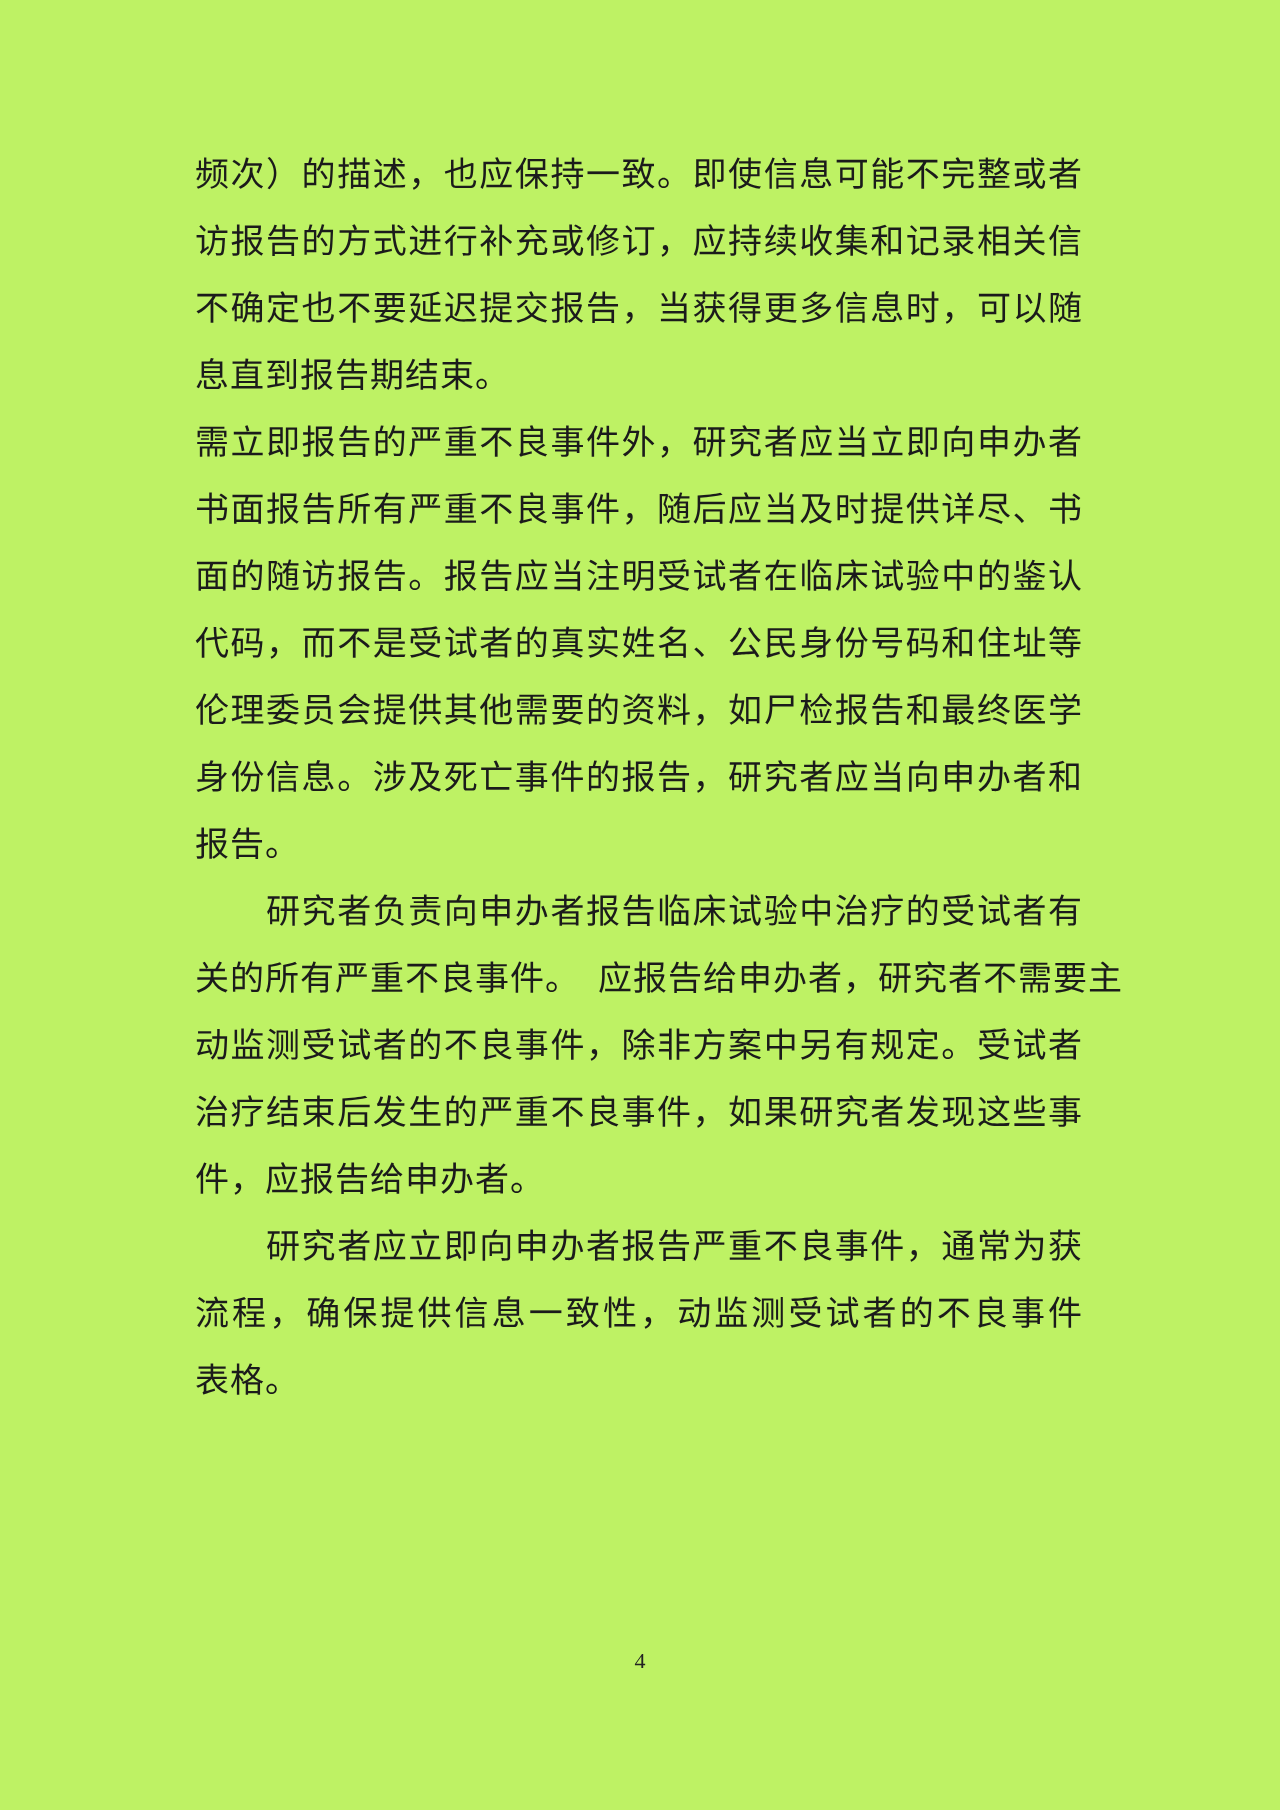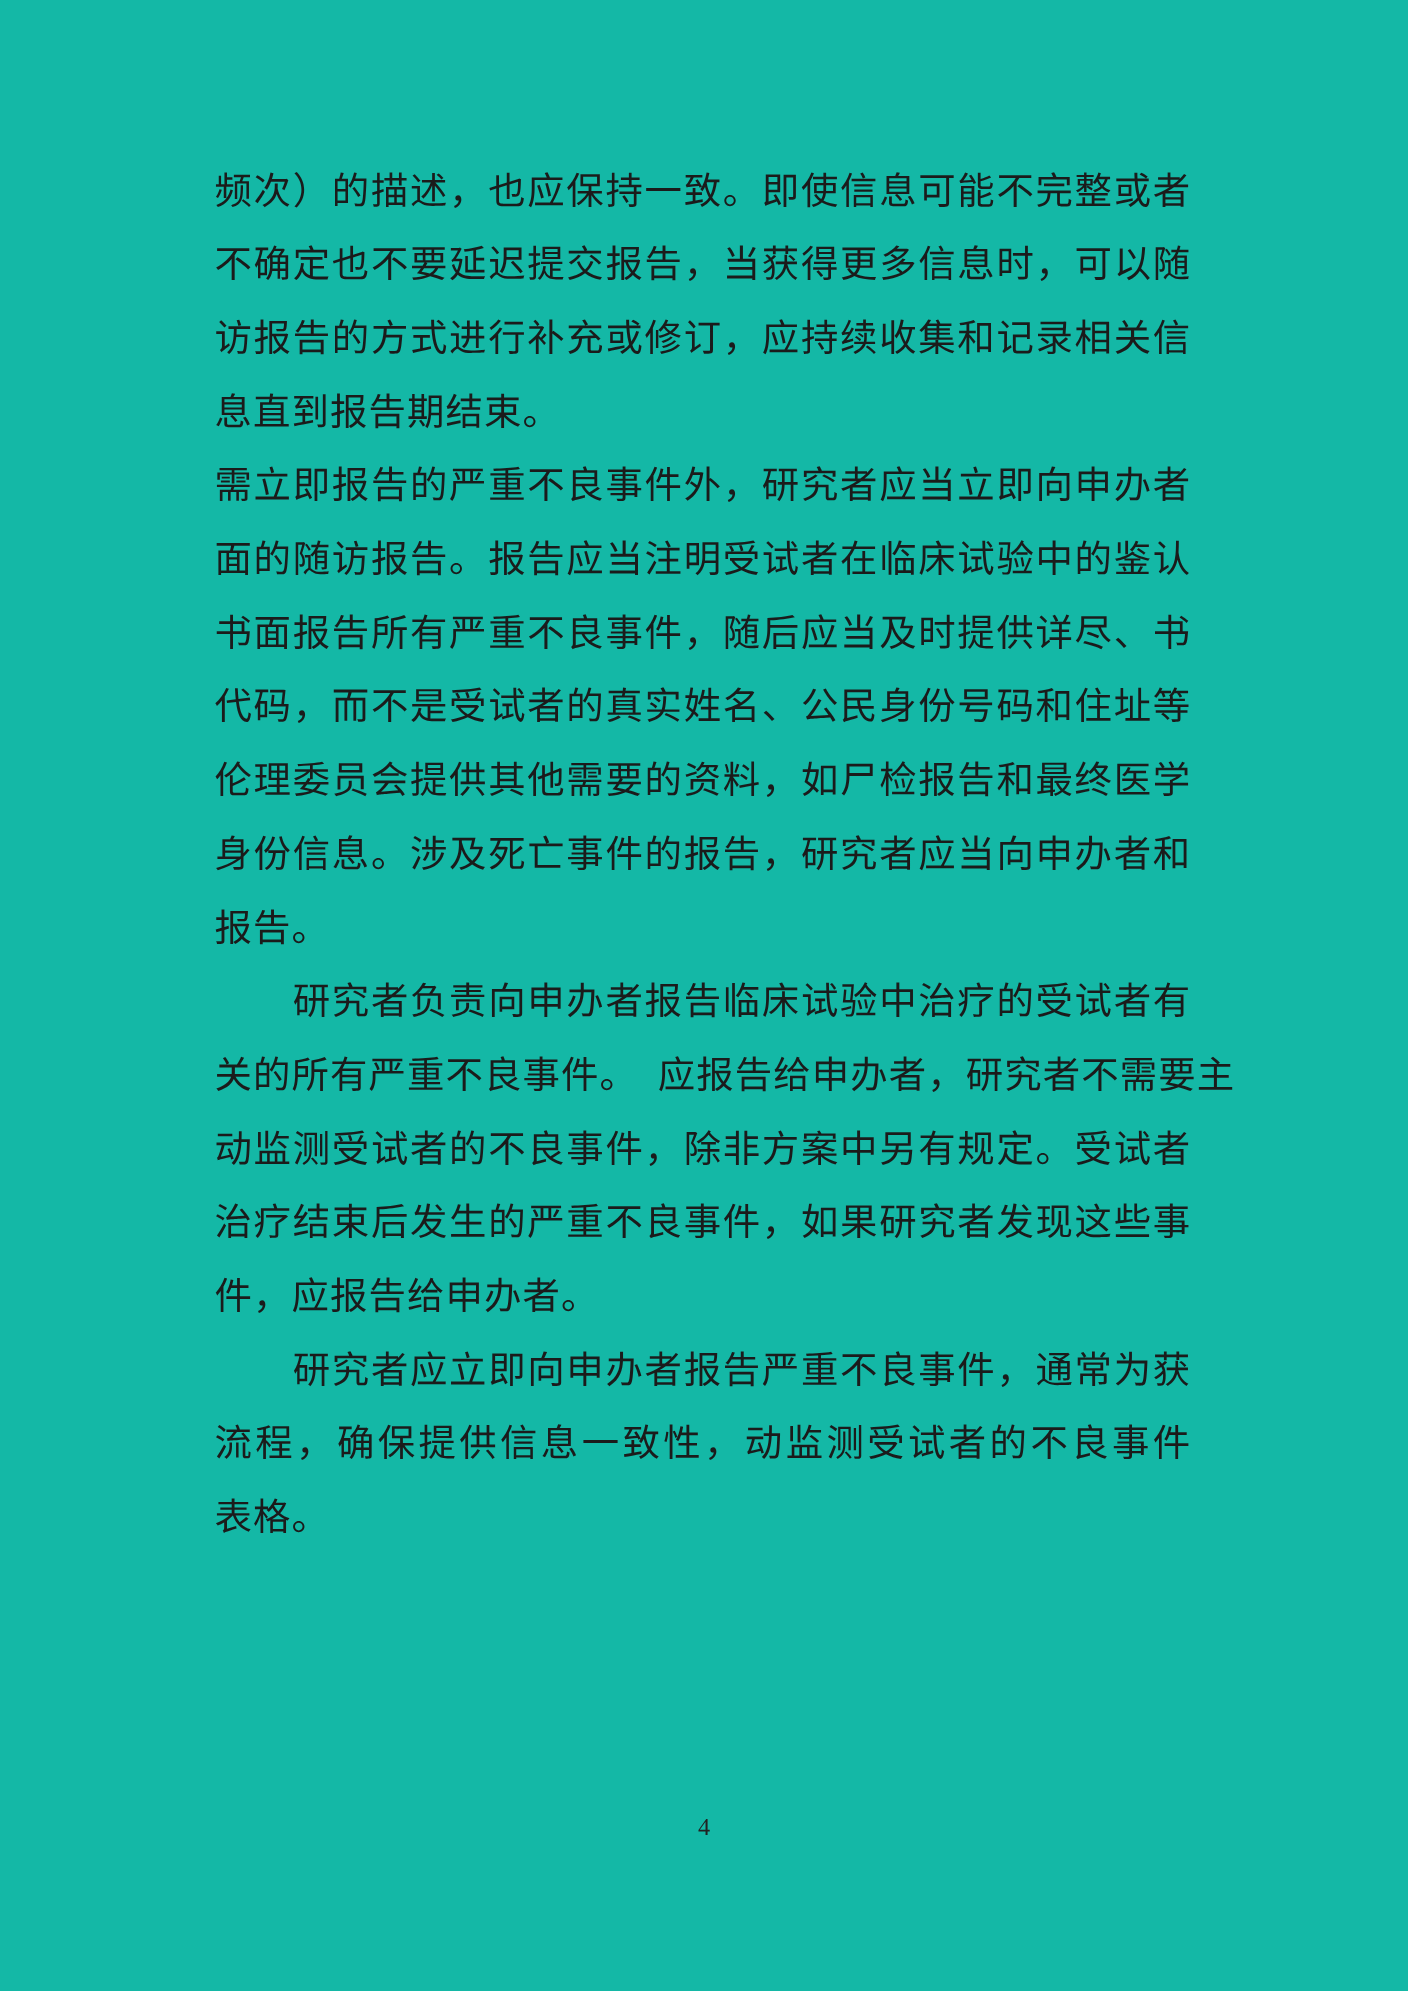--- a/index.html
+++ b/index.html
@@ -11,21 +11,21 @@
     height: 1810px;
     background: #ffffff;
     position: relative;
     font-family: "Liberation Serif", "DejaVu Serif", serif;
     color: #1b1b1b;
     overflow: hidden;
   }
   .page {
     position: absolute;
     inset: 0;
-    background: #14b8a6;
+    background: #bef264;
   }
   .text-block {
     position: absolute;
     left: 195px;
     top: 141px;
     width: 888px;
   }
   .text-line {
     height: 67px;
     line-height: 67px;
@@ -50,26 +50,26 @@
     line-height: 30px;
     color: #222222;
   }
 </style>
 </head>
 <body>
 
 <div class="page">
   <div class="text-block">
       <div class="text-line">频次）的描述，也应保持一致。即使信息可能不完整或者</div>
+      <div class="text-line">访报告的方式进行补充或修订，应持续收集和记录相关信</div>
       <div class="text-line">不确定也不要延迟提交报告，当获得更多信息时，可以随</div>
-      <div class="text-line">访报告的方式进行补充或修订，应持续收集和记录相关信</div>
       <div class="text-line last-line">息直到报告期结束。</div>
       <div class="text-line">需立即报告的严重不良事件外，研究者应当立即向申办者</div>
+      <div class="text-line">书面报告所有严重不良事件，随后应当及时提供详尽、书</div>
       <div class="text-line">面的随访报告。报告应当注明受试者在临床试验中的鉴认</div>
-      <div class="text-line">书面报告所有严重不良事件，随后应当及时提供详尽、书</div>
       <div class="text-line">代码，而不是受试者的真实姓名、公民身份号码和住址等</div>
       <div class="text-line">伦理委员会提供其他需要的资料，如尸检报告和最终医学</div>
       <div class="text-line">身份信息。涉及死亡事件的报告，研究者应当向申办者和</div>
       <div class="text-line last-line">报告。</div>
       <div class="text-line">　　研究者负责向申办者报告临床试验中治疗的受试者有</div>
       <div class="text-line">关的所有严重不良事件。　应报告给申办者，研究者不需要主</div>
       <div class="text-line">动监测受试者的不良事件，除非方案中另有规定。受试者</div>
       <div class="text-line">治疗结束后发生的严重不良事件，如果研究者发现这些事</div>
       <div class="text-line last-line">件，应报告给申办者。</div>
       <div class="text-line">　　研究者应立即向申办者报告严重不良事件，通常为获</div>

